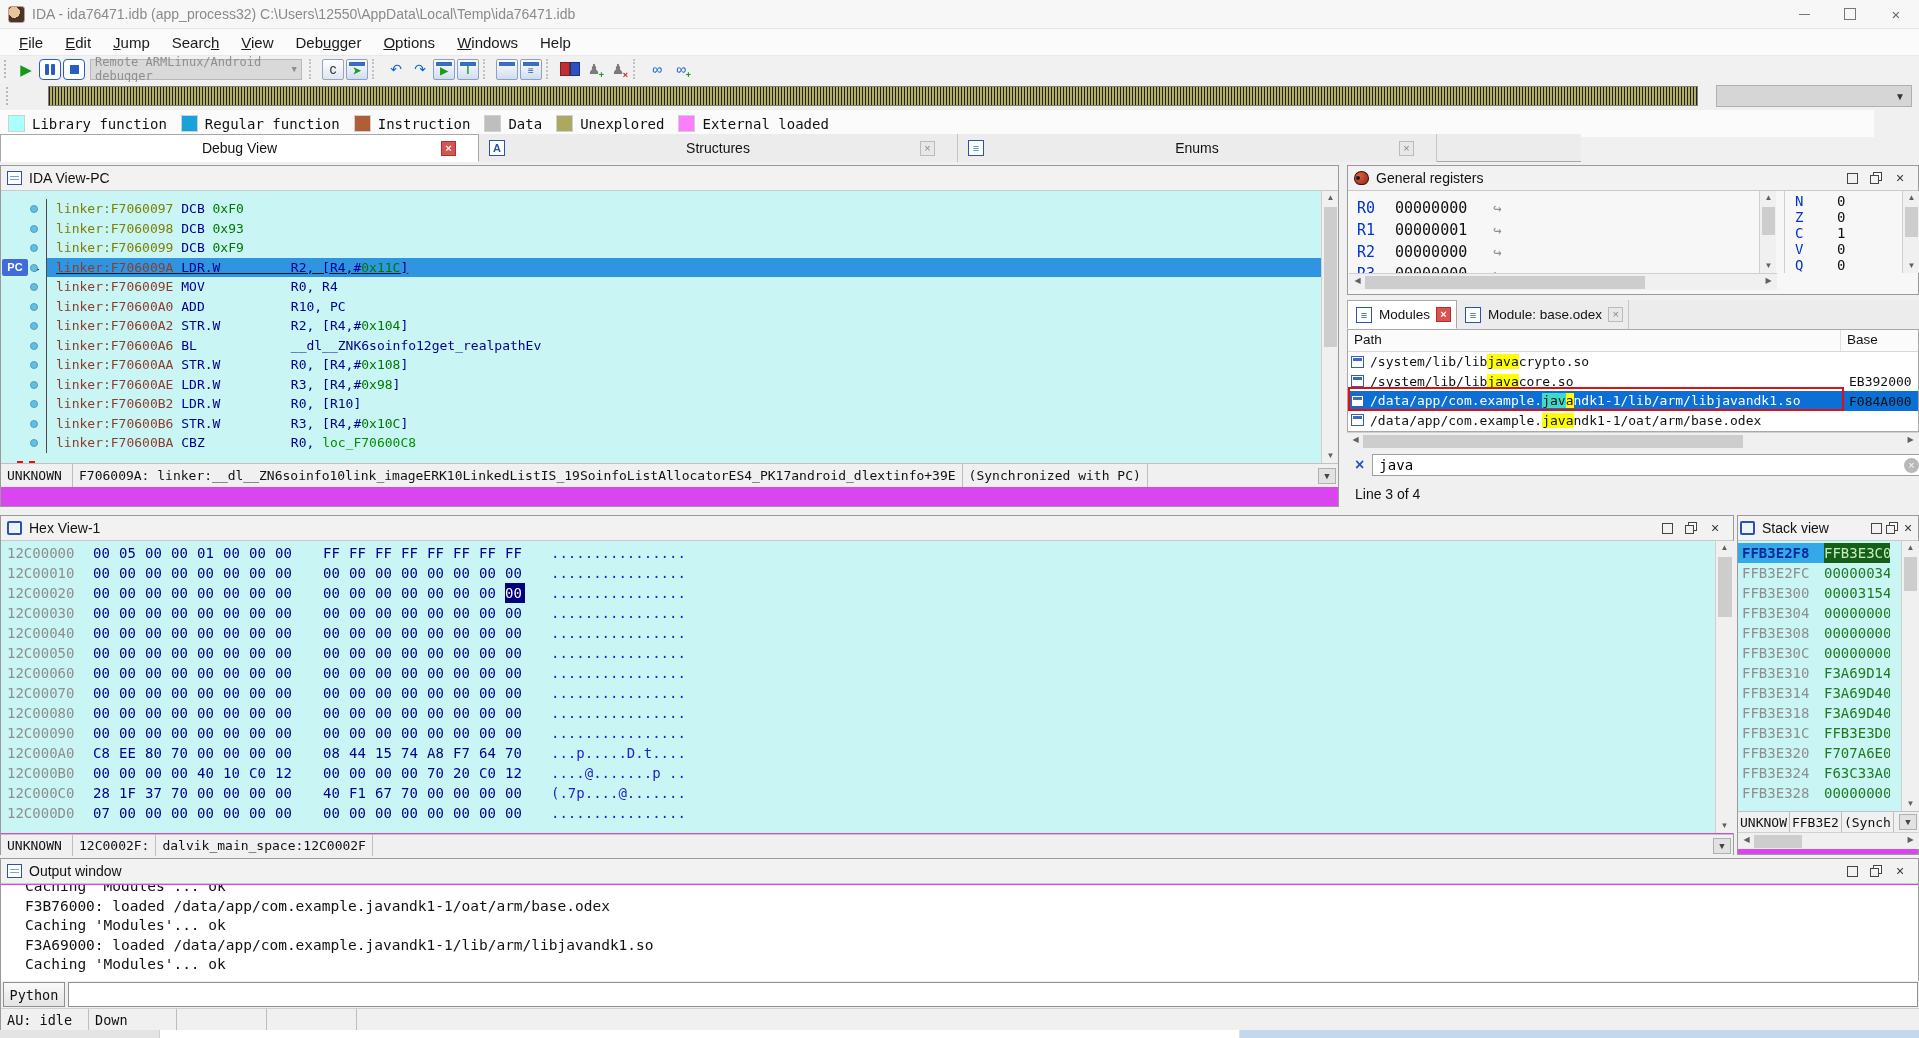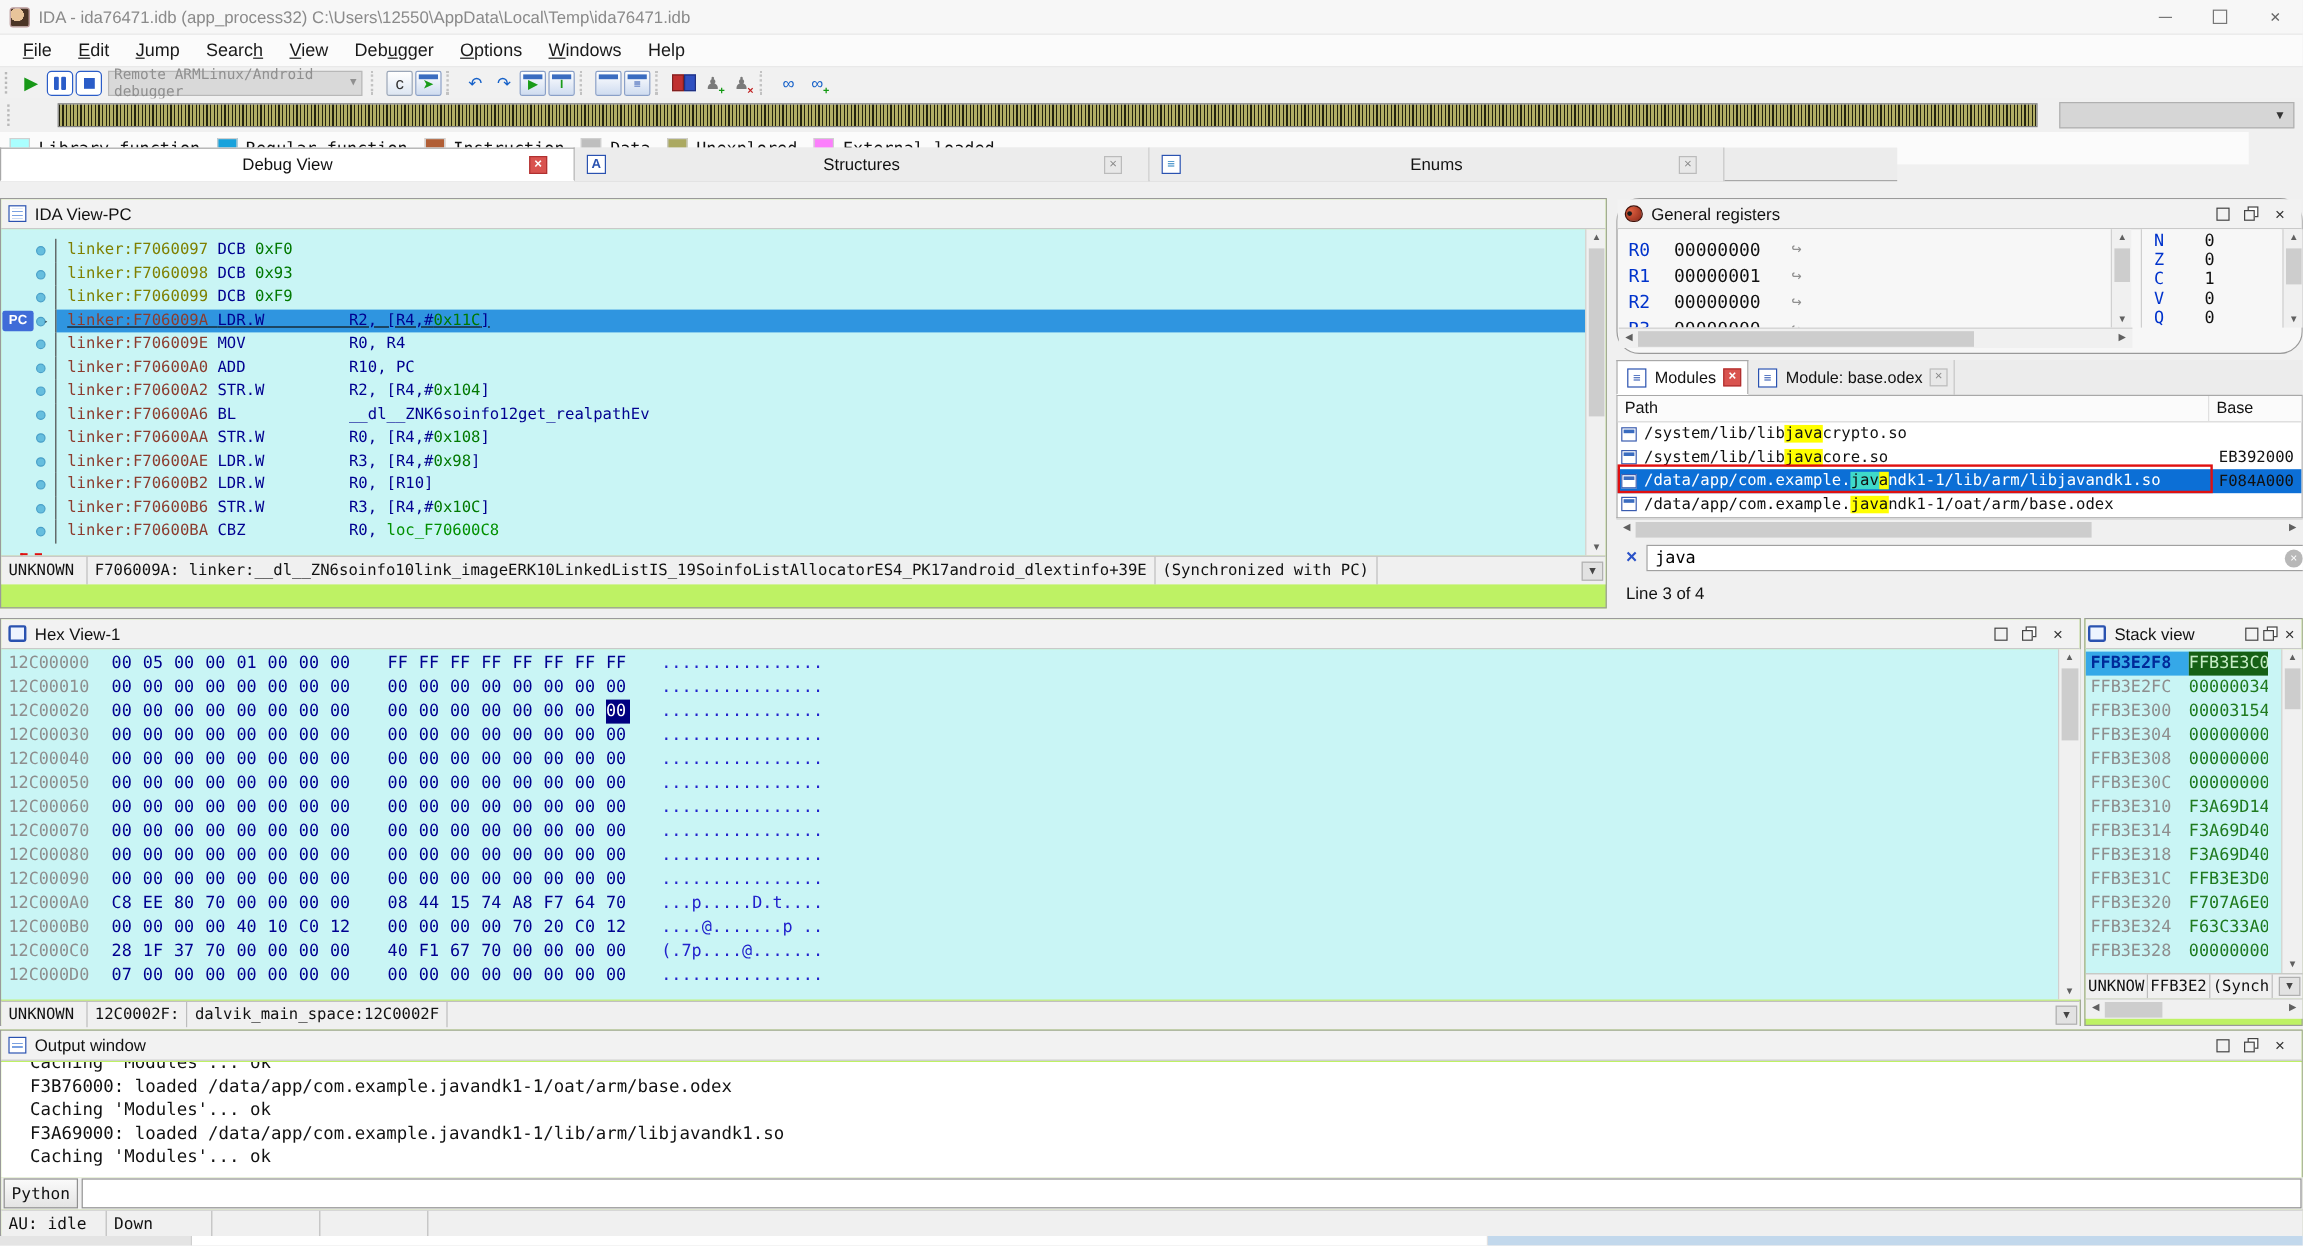--- a/index.html
+++ b/index.html
@@ -50,32 +50,32 @@
     background:repeating-linear-gradient(90deg,#23230f 0px,#23230f 1px,#b2ae66 1px,#b2ae66 3px); }
   #navdrop { position:absolute; left:1716px; top:3px; width:196px; height:22px; background:#d6d6d6; border:1px solid #b0b0b0; }
   #navdrop .caret { position:absolute; right:6px; top:5px; font-size:10px; color:#333; }
 
   
   #legend { left:0; top:110px; width:1874px; height:27px; background:#fbfbfb; display:flex; align-items:center; padding-left:8px; font-family:"DejaVu Sans Mono",monospace; font-size:14px; }
   .leg-item { display:flex; align-items:center; margin-right:14px; }
   .leg-swatch { width:17px; height:17px; margin-right:7px; border:1px solid #d0d0d0; }
 
   
-  #tabrow { left:0; top:123px; width:1581px; height:28px; background:#ececec; border-bottom:1px solid #a8a8a8; display:flex; }
+  #tabrow { left:0; top:134px; width:1581px; height:28px; background:#ececec; border-bottom:1px solid #a8a8a8; display:flex; }
   .doctab { width:479px; height:28px; position:relative; display:flex; align-items:center; justify-content:center; border-right:1px solid #c6c6c6; background:#ececec; }
   .doctab.active { background:#ffffff; border:1px solid #a8a8a8; border-bottom:1px solid #fff; }
   .tablabel { font-size:14px; }
   .tabicon { position:absolute; left:10px; width:16px; height:16px; border:1px solid #2a52b0; background:#fff; color:#2a52b0;
     font-size:11px; font-weight:bold; display:flex; align-items:center; justify-content:center; }
   .tabicon.enum-icon::before { content:"≡"; color:#2a80c0; }
   .tabclose { position:absolute; right:22px; width:15px; height:15px; font-size:11px; line-height:13px; text-align:center; color:#888; border:1px solid #bbb; background:#e8e8e8; }
   .tabclose.red { background:#d9534f; border-color:#b03030; color:#fff; font-weight:bold; }
 
   
-  .panel { position:absolute; border:1px solid #9a9a9a; background:#bef264; }
+  .panel { position:absolute; border:1px solid #9a9a9a; background:#d946ef; }
   .ptitle { height:25px; background:#f2f2f2; border-bottom:1px solid #c9c9c9; display:flex; align-items:center; padding:0 6px; font-size:14px; }
   .ptitle .ticon { width:15px; height:14px; margin-right:7px; position:relative; }
   .pbtns { margin-left:auto; display:flex; align-items:center; }
   .pbtn { width:24px; height:18px; display:flex; align-items:center; justify-content:center; color:#333; }
   .pb-max::after { content:""; width:9px; height:9px; border:1px solid #444; }
   .pb-float::after { content:""; width:7px; height:7px; border:1px solid #444; box-shadow:3px -3px 0 -1px #fff, 3px -3px 0 0 #444; margin:3px 0 0 -3px; }
   .pb-close { font-size:14px; }
   .icon-doc { border:1px solid #2a52b0; background:#fff; }
   .icon-doc::before { content:""; position:absolute; inset:2px; background:repeating-linear-gradient(#fff 0 2px, #7aa0e0 2px 3px); }
   .icon-ring { border:2px solid #2a52b0; border-radius:2px; background:#eef4ff; }
@@ -104,21 +104,21 @@
   .badge { position:absolute; left:1px; top:1px; width:26px; height:17px; background:#3f6cd8; color:#fff; font:bold 11px "Liberation Sans",sans-serif; text-align:center; line-height:17px; border-radius:2px; }
   .badge.pc::after { content:"▸"; position:absolute; right:-11px; top:1px; color:#222; font-size:10px; }
   .ad { color:#7f7f00; } .ac { color:#8c3c2e; } .mn { color:#000090; } .im { color:#007800; }
   .fn { color:#000090; } .lc { color:#009000; } .sp { color:#3c3c8c; }
   #jmp-h { position:absolute; left:16px; top:270px; width:18px; border-top:2px dashed #e01010; }
   #jmp-v { position:absolute; left:16px; top:270px; height:24px; border-left:2px dashed #e01010; }
   #ida-status { left:0; top:297px; width:1337px; height:24px; }
   #ida-status .scell:nth-child(1) { width:72px; }
 
   
-  #registers { left:1347px; top:165px; width:572px; height:130px; background:#f7f7f7;border-radius:19px; }
+  #registers { left:1347px; top:165px; width:572px; height:130px; background:#f7f7f7; }
   #regbody { position:absolute; left:1px; top:25px; width:410px; height:82px; overflow:hidden; background:#f7f7f7; padding:6px 0 0 8px; }
   .regrow { height:22px; display:flex; align-items:center; font-family:"DejaVu Sans Mono",monospace; font-size:15px; }
   .regname { color:#0033cc; width:38px; }
   .regval { color:#111; width:92px; }
   .regarrow { color:#909090; font-size:14px; margin-left:6px; }
   #reg-vscroll { left:411px; top:25px; height:82px; }
   #flagbody { position:absolute; left:436px; top:25px; width:117px; height:82px; overflow:hidden; border-left:1px solid #cfcfcf; padding:2px 0 0 10px; background:#f7f7f7; }
   .flagrow { height:16px; display:flex; font-family:"DejaVu Sans Mono",monospace; font-size:14px; }
   .flagname { color:#0033cc; width:42px; }
   #flag-vscroll { left:554px; top:25px; height:82px; }

